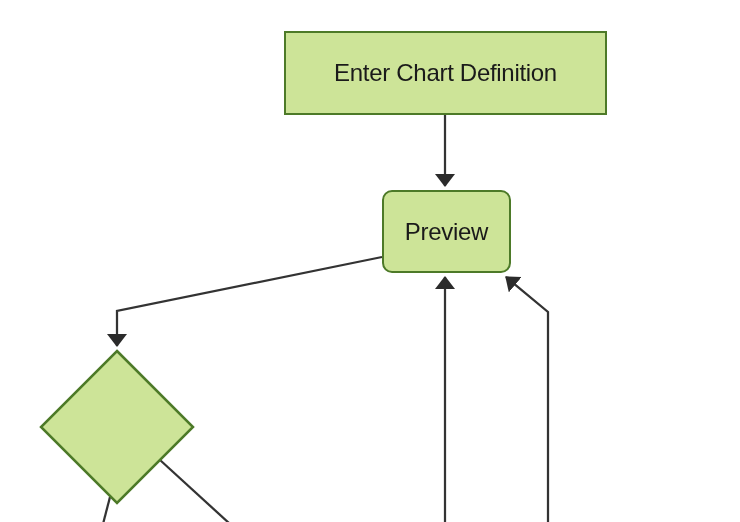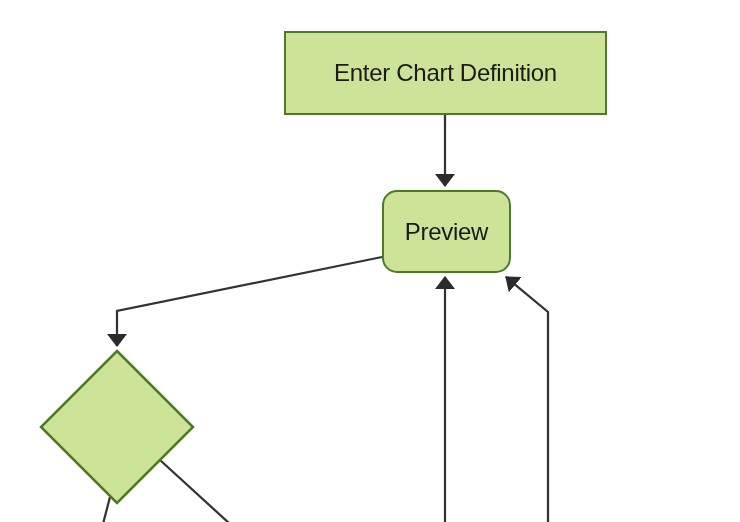--- a/index.html
+++ b/index.html
@@ -51,21 +51,21 @@
     left: 284px;
     top: 31px;
     width: 323px;
     height: 84px;
   }
   .node-rounded {
     left: 382px;
     top: 190px;
     width: 129px;
     height: 83px;
-    border-radius: 15px;
+    border-radius: 10px;
   }
   .diamond-label {
     position: absolute;
     left: 57px;
     top: 413px;
     width: 120px;
     height: 28px;
     display: flex;
     align-items: center;
     justify-content: center;

